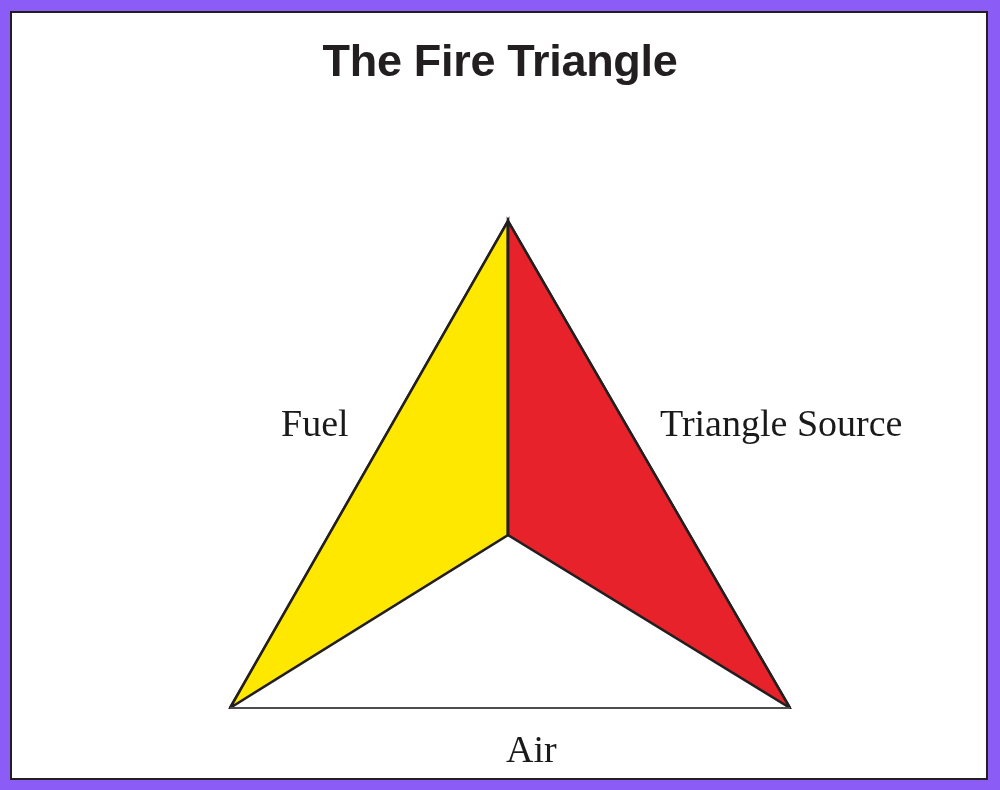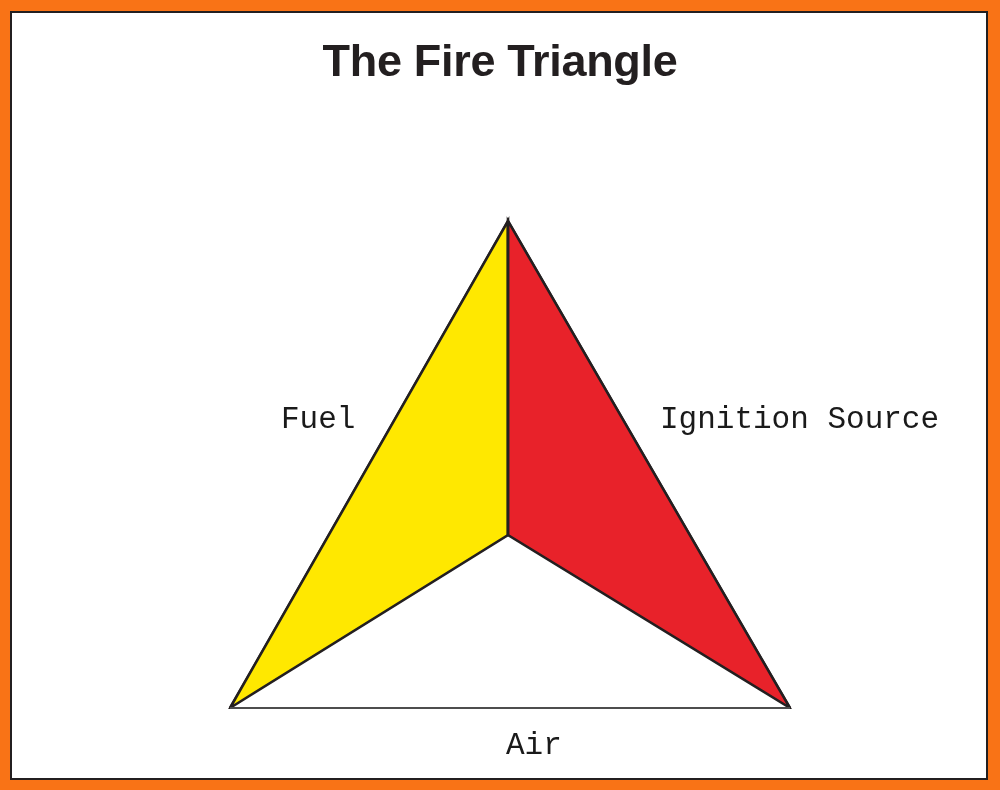--- a/index.html
+++ b/index.html
@@ -48,22 +48,22 @@
   }
   #figure {
     position: absolute;
     left: 0;
     top: 0;
     width: 1000px;
     height: 790px;
   }
   .fig-label {
     position: absolute;
-    font-family: Liberation Mono, monospace;
-    font-size: 31px;
+    font-family: Liberation Serif, serif;
+    font-size: 38px;
     font-weight: normal;
     color: #1a1a1a;
     white-space: nowrap;
     line-height: 1;
   }
   #label-fuel {
     left: 281px;
     top: 404px;
   }
   #label-ignition {
@@ -71,38 +71,38 @@
     top: 404px;
   }
   #label-air {
     left: 506px;
     top: 730px;
   }
 </style>
 </head>
 <body>
 
-<div id="page" style="background: #f97316;">
+<div id="page" style="background: #8b5cf6;">
 
   <div id="frame" style="border-color: rgb(35, 31, 32);"></div>
 
   <div id="title">The Fire Triangle</div>
 
   <svg id="figure" viewBox="0 0 1000 790" width="1000" height="790" xmlns="http://www.w3.org/2000/svg">
 
     <polygon id="triangle-outline" points="508,221 790,708 230,708" fill="#ffffff" stroke="#231f20" stroke-width="2.2" stroke-linejoin="miter"></polygon>
 
     <polygon id="arm-fuel" points="508,221 508,535 230,708" fill="#ffe800" stroke="#231f20" stroke-width="2.6" stroke-linejoin="miter"></polygon>
 
     <polygon id="arm-ignition" points="508,221 790,708 508,535" fill="#e8222a" stroke="#231f20" stroke-width="2.6" stroke-linejoin="miter"></polygon>
 
     <line id="arm-divider" x1="508" y1="221" x2="508" y2="535" stroke="#231f20" stroke-width="2.4"></line>
 
     <line id="base-line" x1="230" y1="708" x2="790" y2="708" stroke="#4d4d4d" stroke-width="2"></line>
   </svg>
 
   <div class="fig-label" id="label-fuel" style="color: rgb(26, 26, 26);">Fuel</div>
 
-  <div class="fig-label" id="label-ignition" style="color: rgb(26, 26, 26);">Ignition Source</div>
+  <div class="fig-label" id="label-ignition" style="color: rgb(26, 26, 26);">Triangle Source</div>
 
   <div class="fig-label" id="label-air" style="color: rgb(26, 26, 26);">Air</div>
 
 </div>
 
 </body></html>

